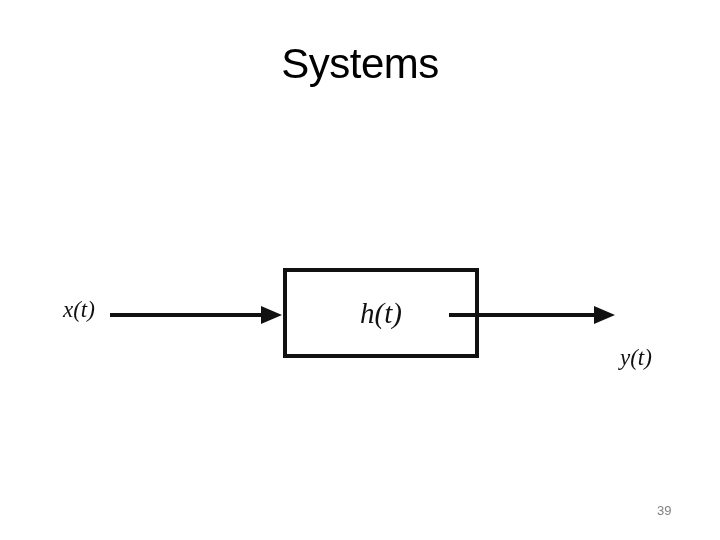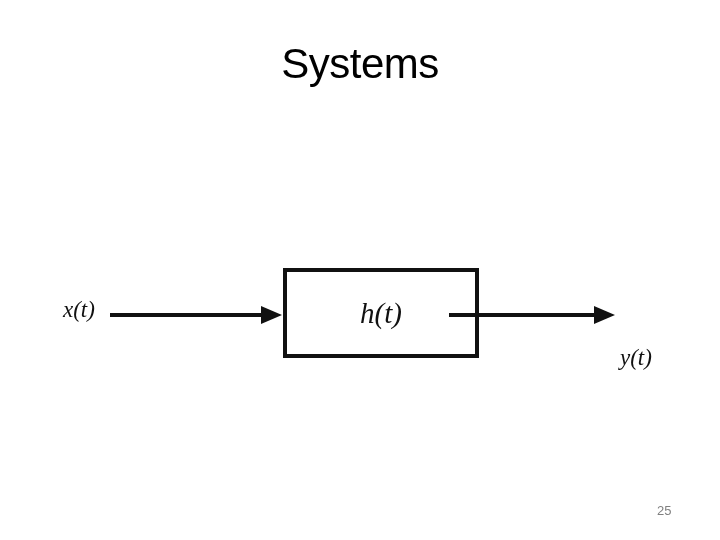--- a/index.html
+++ b/index.html
@@ -119,15 +119,15 @@
     <span class="block-label">h(t)</span>
   </div>
 
   <div class="arrow arrow-output">
     <div class="arrow-line"></div>
     <div class="arrow-head"></div>
   </div>
 
   <span class="signal-label label-output">y(t)</span>
 
-  <div class="page-number">25</div>
+  <div class="page-number">39</div>
 
 </div>
 
 </body></html>

